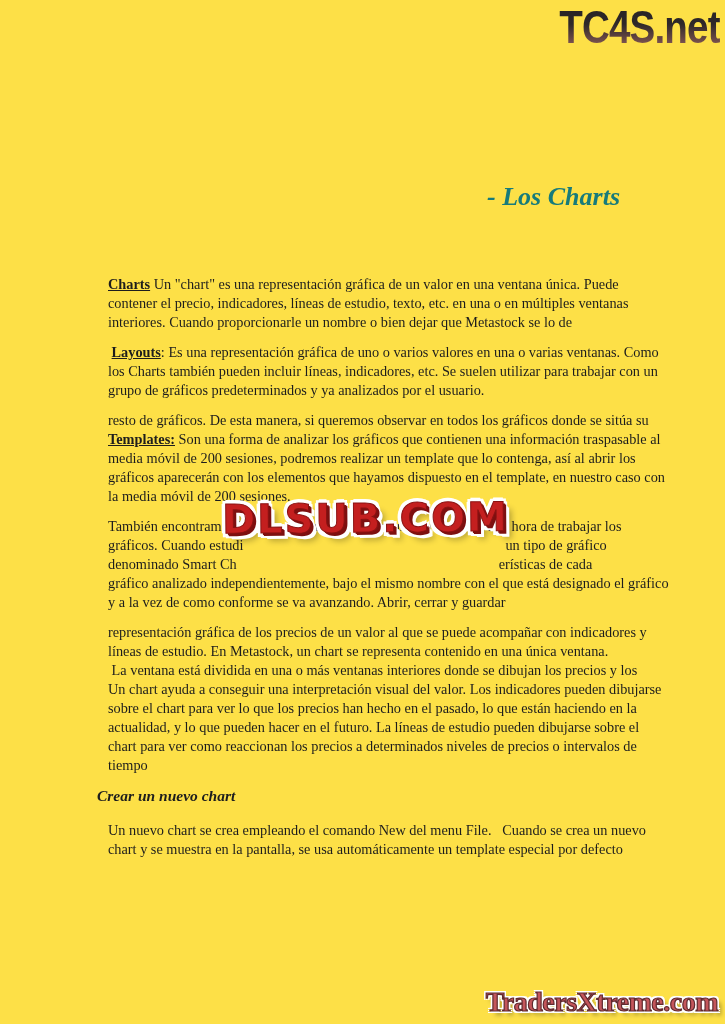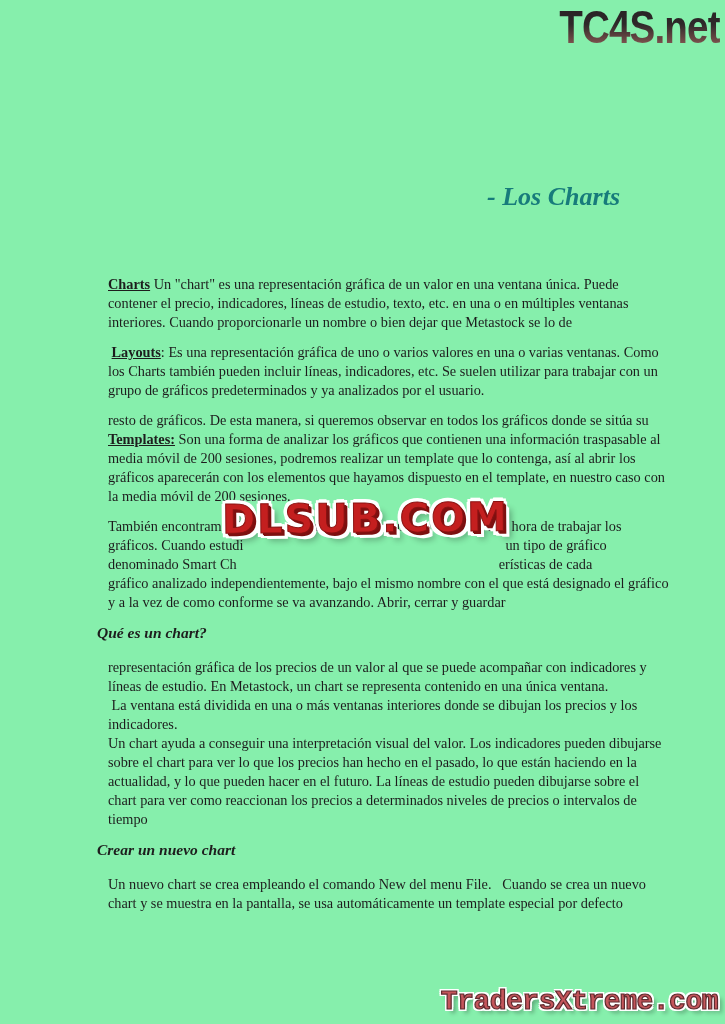--- a/index.html
+++ b/index.html
@@ -1,19 +1,19 @@
 <!DOCTYPE html>
 <html><head>
 <meta charset="utf-8">
 <style>
   html,body{margin:0;padding:0;background:#888;}
   .page{
     position:relative;
     width:725px;height:1024px;
-    background:#86efac;
+    background:#fde047;
     overflow:hidden;
     margin:0 auto;
     font-family:"Liberation Serif", serif;
   }
 
   
   .tc4s{
     position:absolute; top:3px; right:5px;
     font-family:"Liberation Sans", sans-serif;
     font-weight:bold;
@@ -70,21 +70,21 @@
       -4px 0 0 #ffffff, 4px 0 0 #ffffff, 0 -4px 0 #ffffff, 0 5px 0 #ffffff,
       -3px -3px 0 #ffffff, 3px -3px 0 #ffffff, -3px 4px 0 #ffffff,
       5px 5px 0 #ffffff, 6px 6px 0 #ffffff,
       8px 8px 6px rgba(0,0,0,0.30);
     transform:rotate(-0.5deg);
   }
 
   
   .traders{
     position:absolute; right:7px; top:985px;
-    font-family:Liberation Mono, monospace;
+    font-family:Liberation Serif, serif;
     font-weight:bold;
     font-size:28px; line-height:34px;
     letter-spacing:-0.5px;
     -webkit-text-stroke:1.2px #5f2a2e;
     text-shadow:
       -2px 0 0 #ffffff, 2px 0 0 #ffffff, 0 -2px 0 #ffffff, 0 2px 0 #ffffff,
       -2px -2px 0 #ffffff, 2px -2px 0 #ffffff, -2px 2px 0 #ffffff, 2px 2px 0 #ffffff,
       4px 4px 4px rgba(0,0,0,0.35);
   }
 </style>
@@ -157,35 +157,31 @@
           <span class="gap" style="width: 262px;"></span>
           <span>erísticas de cada</span>
         </div>
         <div class="line">
           <span>gráfico analizado independientemente, bajo el mismo nombre con el que está designado el gráfico</span>
         </div>
         <div class="line">
           <span>y a la vez de como conforme se va avanzando. Abrir, cerrar y guardar</span>
         </div>
       </div>
-      <div class="heading">Qué es un chart?</div>
       <div class="para">
         <div class="line">
           <span>representación gráfica de los precios de un valor al que se puede acompañar con indicadores y</span>
         </div>
         <div class="line">
           <span>líneas de estudio. En Metastock, un chart se representa contenido en una única ventana.</span>
         </div>
         <div class="line">
           <span> La ventana está dividida en una o más ventanas interiores donde se dibujan los precios y los</span>
         </div>
         <div class="line">
-          <span>indicadores.</span>
-        </div>
-        <div class="line">
           <span>Un chart ayuda a conseguir una interpretación visual del valor. Los indicadores pueden dibujarse</span>
         </div>
         <div class="line">
           <span>sobre el chart para ver lo que los precios han hecho en el pasado, lo que están haciendo en la</span>
         </div>
         <div class="line">
           <span>actualidad, y lo que pueden hacer en el futuro. La líneas de estudio pueden dibujarse sobre el</span>
         </div>
         <div class="line">
           <span>chart para ver como reaccionan los precios a determinados niveles de precios o intervalos de</span>

